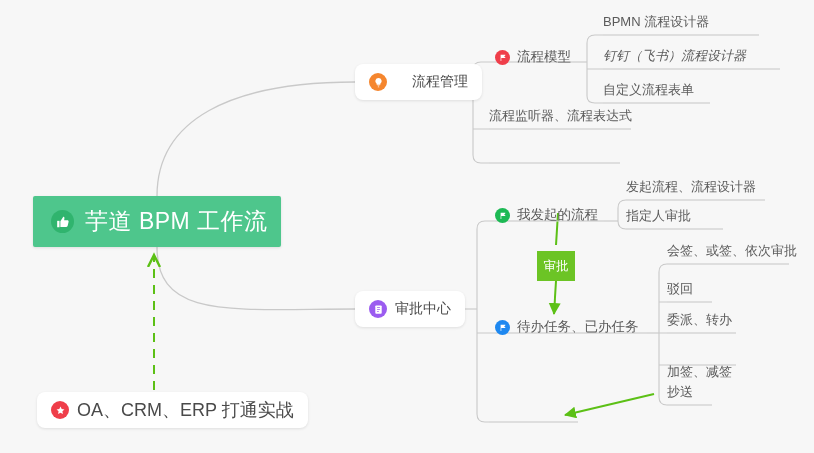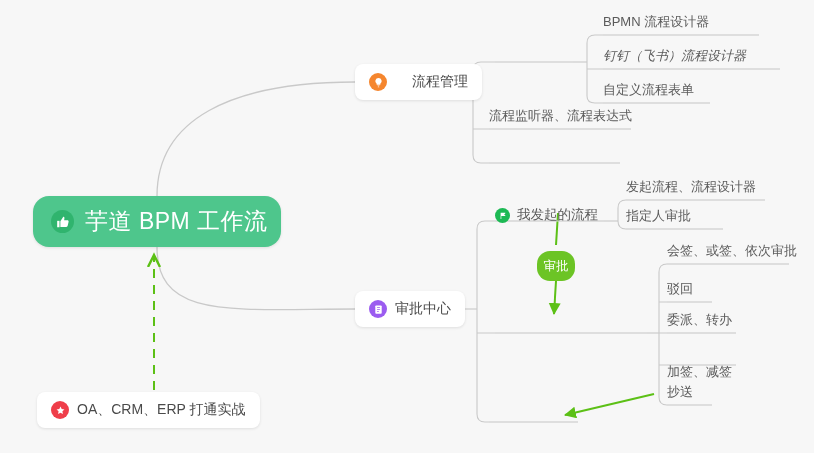--- a/index.html
+++ b/index.html
@@ -29,21 +29,21 @@
     pointer-events: none;
   }
 
   
   .root-node {
     position: absolute;
     left: 33px;
     top: 196px;
     width: 248px;
     height: 51px;
-    border-radius: 16px;
+    border-radius: 2px;
     background: #4ec68c;
     box-shadow: 0 1px 3px rgba(0,0,0,0.10);
     display: flex;
     align-items: center;
     box-sizing: border-box;
     padding-left: 18px;
   }
   .root-label {
     color: #ffffff;
     font-size: 23px;
@@ -102,35 +102,35 @@
     height: 36px;
     background: #ffffff;
     border-radius: 8px;
     box-shadow: 0 1px 3px rgba(0,0,0,0.10);
     display: flex;
     align-items: center;
     box-sizing: border-box;
     padding: 0 14px;
   }
   .bl-label {
-    font-size: 14px;
+    font-size: 18px;
     color: #4a4a4a;
     margin-left: 8px;
     white-space: nowrap;
   }
 
   
   .badge {
     position: absolute;
     left: 537px;
     top: 251px;
     width: 38px;
     height: 30px;
     background: #6cc425;
-    border-radius: 13px;
+    border-radius: 0;
     display: flex;
     align-items: center;
     justify-content: center;
     z-index: 5;
   }
   .badge-label {
     color: #ffffff;
     font-size: 12.5px;
     white-space: nowrap;
   }
@@ -249,39 +249,55 @@
       <svg width="11" height="11" viewBox="0 0 24 24" fill="#ffffff">
         <rect x="5" y="3" width="14" height="18" rx="2"></rect>
         <rect x="8.5" y="7" width="7" height="1.7" rx="0.85" fill="#9b5cf0"></rect>
         <rect x="8.5" y="11" width="7" height="1.7" rx="0.85" fill="#9b5cf0"></rect>
         <rect x="8.5" y="15" width="4.5" height="1.7" rx="0.85" fill="#9b5cf0"></rect>
       </svg>
     </span>
     <span class="l1-label">审批中心</span>
   </div>
 
+  <div class="l2-node" style="left:495px; top:45px;">
+    <span class="icon-circle small" style="background:#ef3e4a;">
+      <svg width="9" height="9" viewBox="0 0 24 24" fill="#ffffff">
+        <path d="M7 3v18h1.8v-7.5h10.4c.7 0 1-.8.5-1.3L16.4 9l3.3-3.2c.5-.5.2-1.3-.5-1.3H7z"></path>
+      </svg>
+    </span>
+    <span class="l2-label">流程模型</span>
+  </div>
 
   <div class="leaf" style="left:603px; top:12px;">BPMN 流程设计器</div>
   <div class="leaf" style="left:603px; top:46px;font-style:italic;">钉钉（飞书）流程设计器</div>
   <div class="leaf" style="left:603px; top:80px;text-align:right;">自定义流程表单</div>
 
   <div class="leaf" style="left:489px; top:106px;">流程监听器、流程表达式</div>
 
   <div class="l2-node" style="left:495px; top:203px;justify-content:flex-end;">
     <span class="icon-circle small" style="background:#1db954;">
       <svg width="9" height="9" viewBox="0 0 24 24" fill="#ffffff">
         <path d="M7 3v18h1.8v-7.5h10.4c.7 0 1-.8.5-1.3L16.4 9l3.3-3.2c.5-.5.2-1.3-.5-1.3H7z"></path>
       </svg>
     </span>
     <span class="l2-label">我发起的流程</span>
   </div>
 
   <div class="leaf" style="left:626px; top:177px;">发起流程、流程设计器</div>
   <div class="leaf" style="left:626px; top:206px;">指定人审批</div>
 
+  <div class="l2-node" style="left:495px; top:315px;">
+    <span class="icon-circle small" style="background:#1e88f0;">
+      <svg width="9" height="9" viewBox="0 0 24 24" fill="#ffffff">
+        <path d="M7 3v18h1.8v-7.5h10.4c.7 0 1-.8.5-1.3L16.4 9l3.3-3.2c.5-.5.2-1.3-.5-1.3H7z"></path>
+      </svg>
+    </span>
+    <span class="l2-label">待办任务、已办任务</span>
+  </div>
 
   <div class="leaf" style="left:667px; top:241px;">会签、或签、依次审批</div>
   <div class="leaf" style="left:667px; top:279px;">驳回</div>
   <div class="leaf" style="left:667px; top:310px;">委派、转办</div>
   <div class="leaf" style="left:667px; top:362px;">加签、减签</div>
   <div class="leaf" style="left:667px; top:382px;">抄送</div>
 
 
   <div class="badge">
     <span class="badge-label">审批</span>

